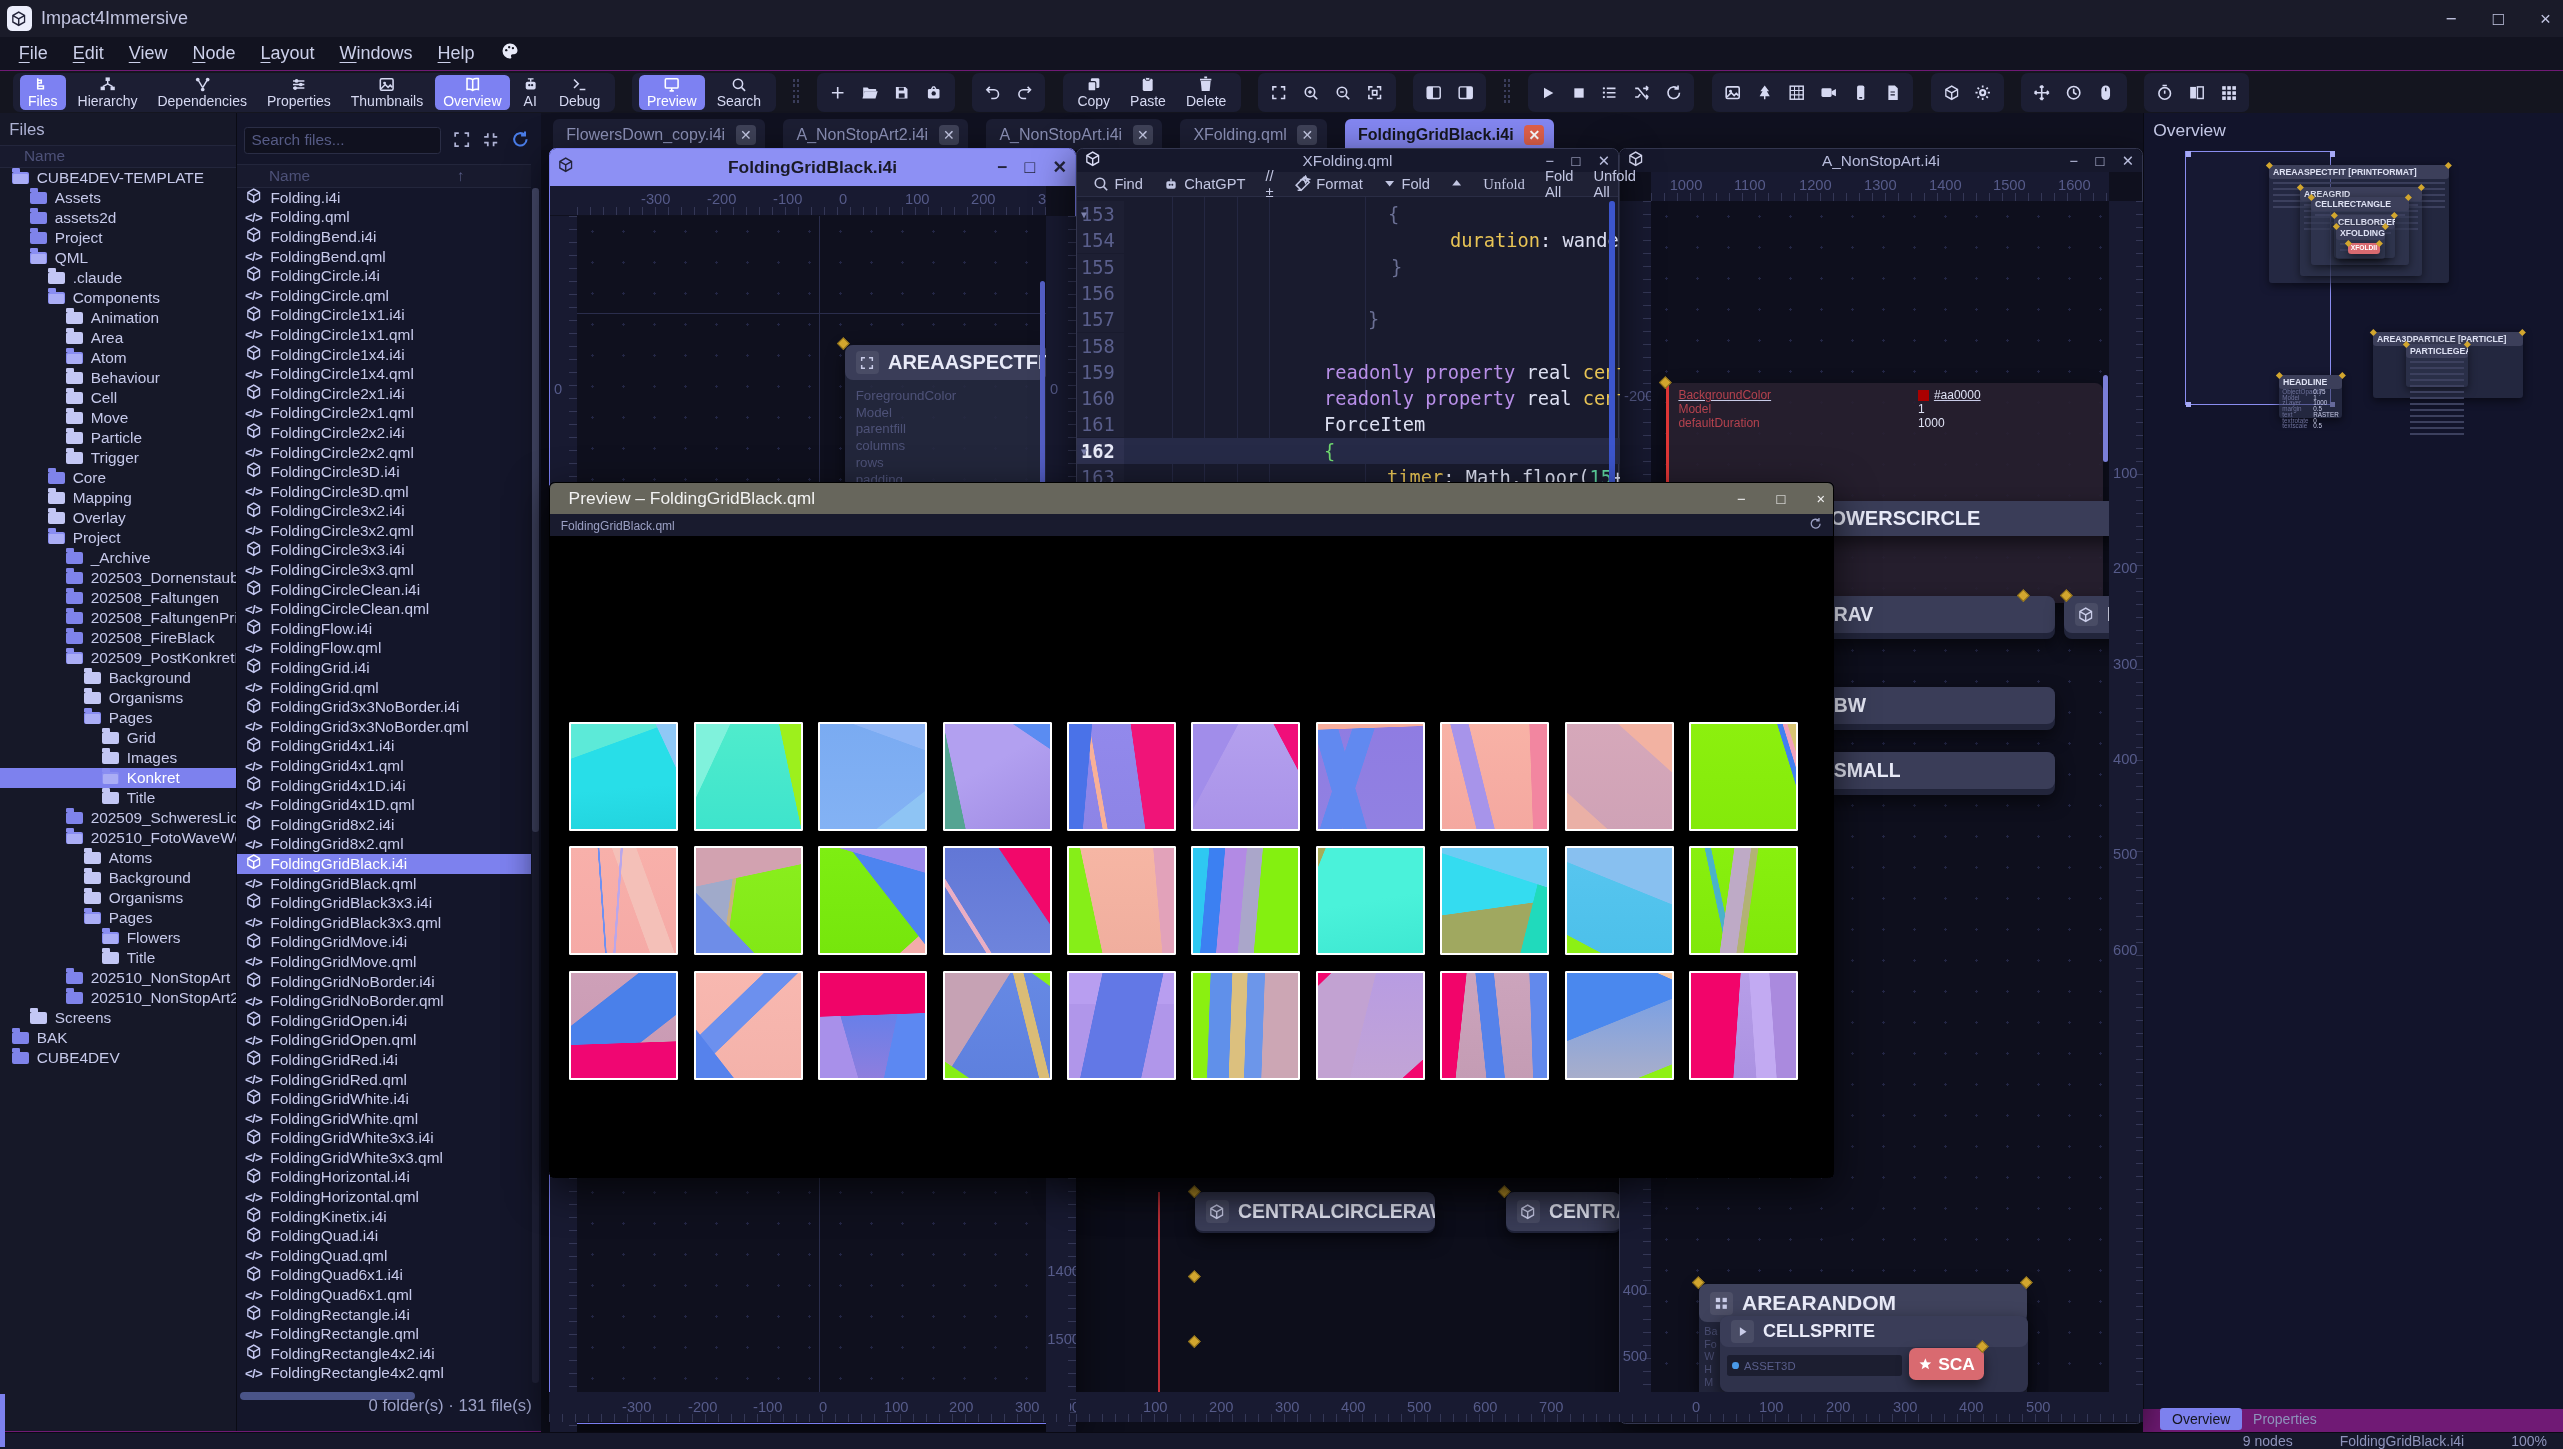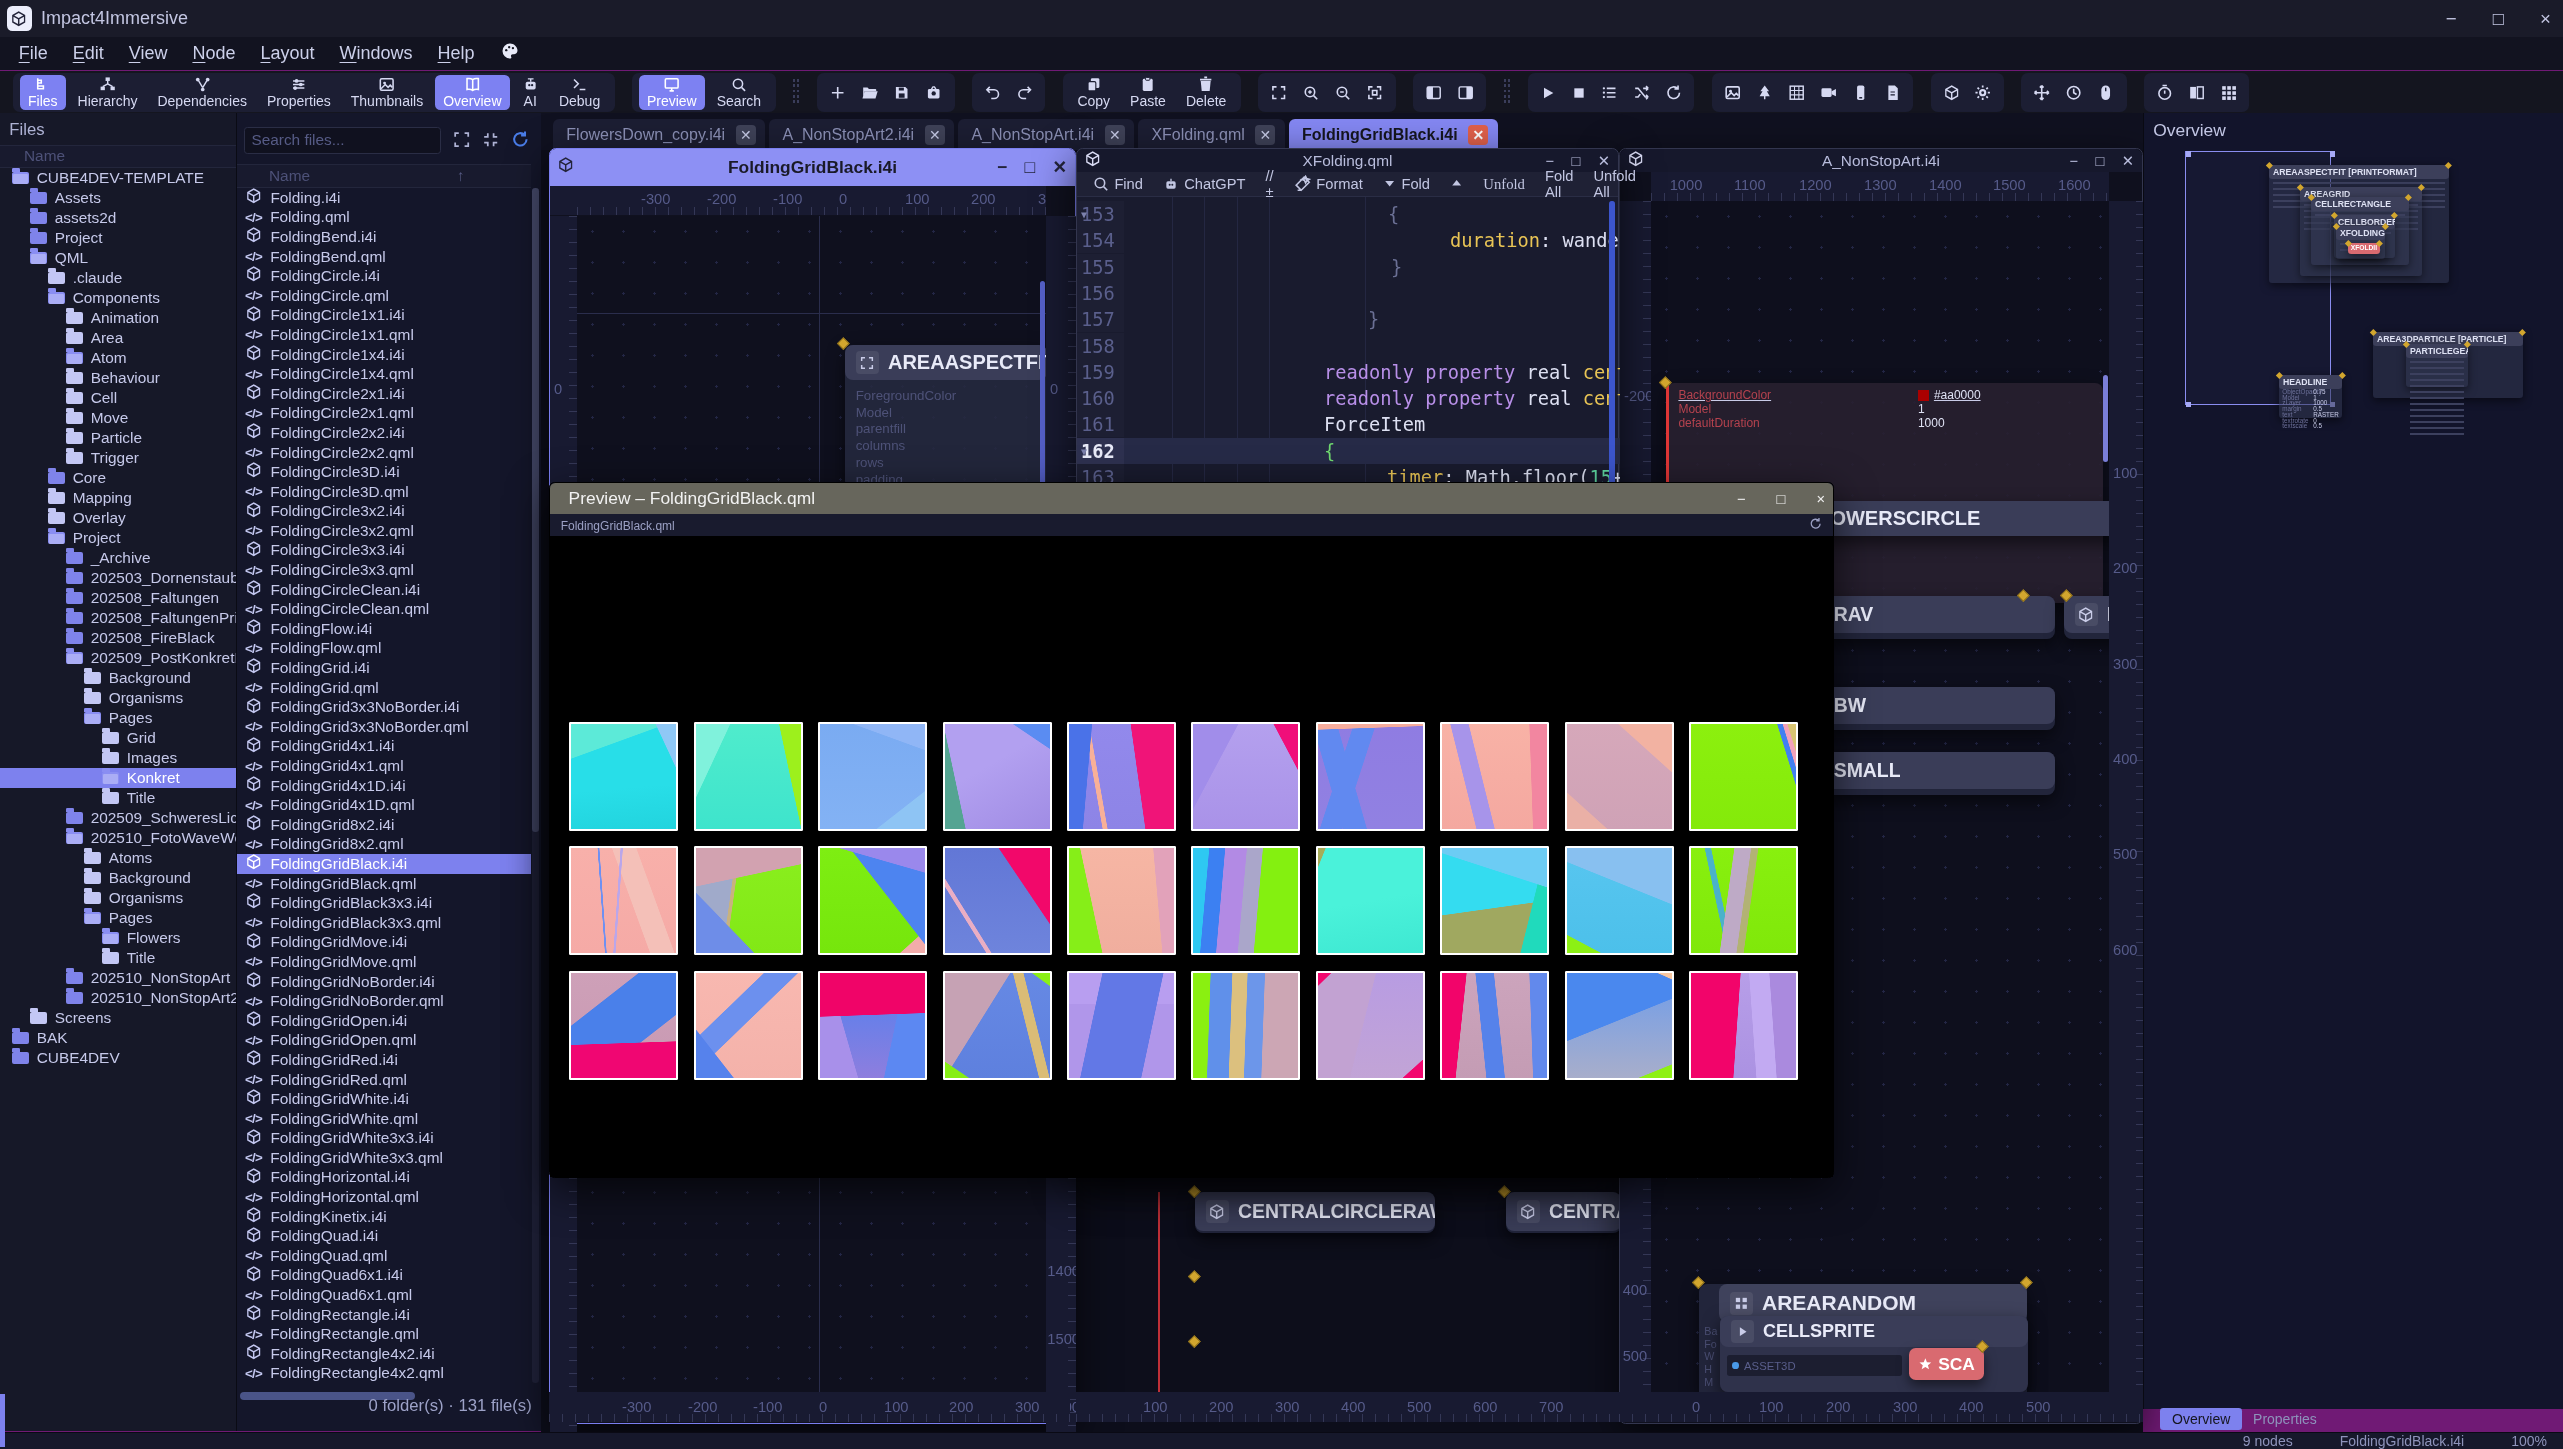--- a/index.html
+++ b/index.html
@@ -40,21 +40,21 @@
   #filehead{position:absolute;left:0;top:51px;width:294px;height:24px;border-top:0.7px solid #23263c;border-bottom:0.7px solid #23263c;background:#181a2e;color:#4d5178;font-size:15.4px;display:flex;align-items:center}
   #filelist{position:absolute;left:0;top:75px;width:294px;height:1198px;overflow:hidden}
   .frow{height:19.6px;display:flex;align-items:center;font-size:15.4px;color:#c6c9ea;padding-left:8px;white-space:nowrap}
   .frow.sel{background:#7d81ee;color:#fff}
   .frow .cube,.frow .codeic{flex:none;margin-right:8px}
   .codeic{font-size:13.3px;font-weight:bold;color:#c3c7f0;letter-spacing:-0.7px}
   #filefooter{position:absolute;right:9.3px;bottom:14.7px;font-size:16.7px;color:#9da2c8}
   .vscroll{position:absolute;width:6.7px;border-radius:3.3px;background:#20223a}
   .vthumb{position:absolute;width:6.7px;border-radius:3.3px;background:#444868}
   
-  #tabbar{left:541px;top:113px;width:1602px;height:37px;background:#101120;display:flex;align-items:flex-end;gap:4px;padding-left:12px}
+  #tabbar{left:541px;top:113px;width:1602px;height:37px;background:#101120;display:flex;align-items:flex-end;gap:18px;padding-left:12px}
   .tab{height:31px;border-radius:6px 6px 0 0;background:#1c1e33;color:#8d92b8;font-size:16px;display:flex;align-items:center;gap:10.7px;padding:0 9.3px 0 13.3px;margin-bottom:0}
   .tab .close{width:20px;height:20px;border-radius:4px;background:#3f4258;color:#c8cce8;font-size:14px;display:flex;align-items:center;justify-content:center}
   .tab.active{background:#8487f2;color:#15161f;font-weight:bold}
   .tab.active .close{background:#e2614b;color:#fff}
   
   .window{position:absolute;border-radius:6.7px;box-shadow:0 12px 40px rgba(0,0,0,.65);background:#121425}
   .wtitle{height:23px;background:#16182c;border-radius:6.7px 6.7px 0 0;display:flex;align-items:center;color:#b8bcdc;font-size:15.4px;position:relative}
   .wtitle .ttext{position:absolute;left:0;right:0;text-align:center}
   .wtitle .wicon{margin-left:6.7px;color:#d9dbf4;z-index:2}
   .wctrl{position:absolute;right:8px;top:0;height:100%;display:flex;align-items:center;gap:17.4px;font-size:14.7px;color:#b8bcdc;z-index:2}
@@ -1355,21 +1355,21 @@
               <svg width="17.4" height="17.4" viewBox="0 0 24 24">
                 <path fill="currentColor" d="M12 1.6 21 6.8v10.4L12 22.4 3 17.2V6.8zM12 4 5.8 7.6 12 11.2l6.2-3.6zM4.8 9.2v6.6l6.2 3.5v-6.6zm14.4 0-6.2 3.5v6.6l6.2-3.5z"></path>
               </svg>
             </span>
             <span>        RCLESMALL</span>
           </div>
         </div>
         <span class="pin" style="left: 368px; top: 390px;"></span>
         <span class="pin" style="left: 411px; top: 390px;"></span>
         <div class="node" style="left: 48px; top: 1083px; width: 328px; height: 109px; border-radius: 8px 8px 0px 0px;">
-          <div class="nhead" style="height: 38px; font-size: 21px; background: rgb(63, 66, 92); margin-left: 20px;">
+          <div class="nhead" style="height: 38px; font-size: 21px; background: rgb(63, 66, 92);">
             <span class="nicon">
               <svg width="14.7" height="14.7" viewBox="0 0 24 24">
                 <g fill="currentColor">
                   <rect x="3" y="3" width="7" height="7"></rect>
                   <rect x="14" y="3" width="7" height="7"></rect>
                   <rect x="3" y="14" width="7" height="7"></rect>
                   <rect x="14" y="14" width="7" height="7"></rect>
                 </g>
               </svg>
             </span>

